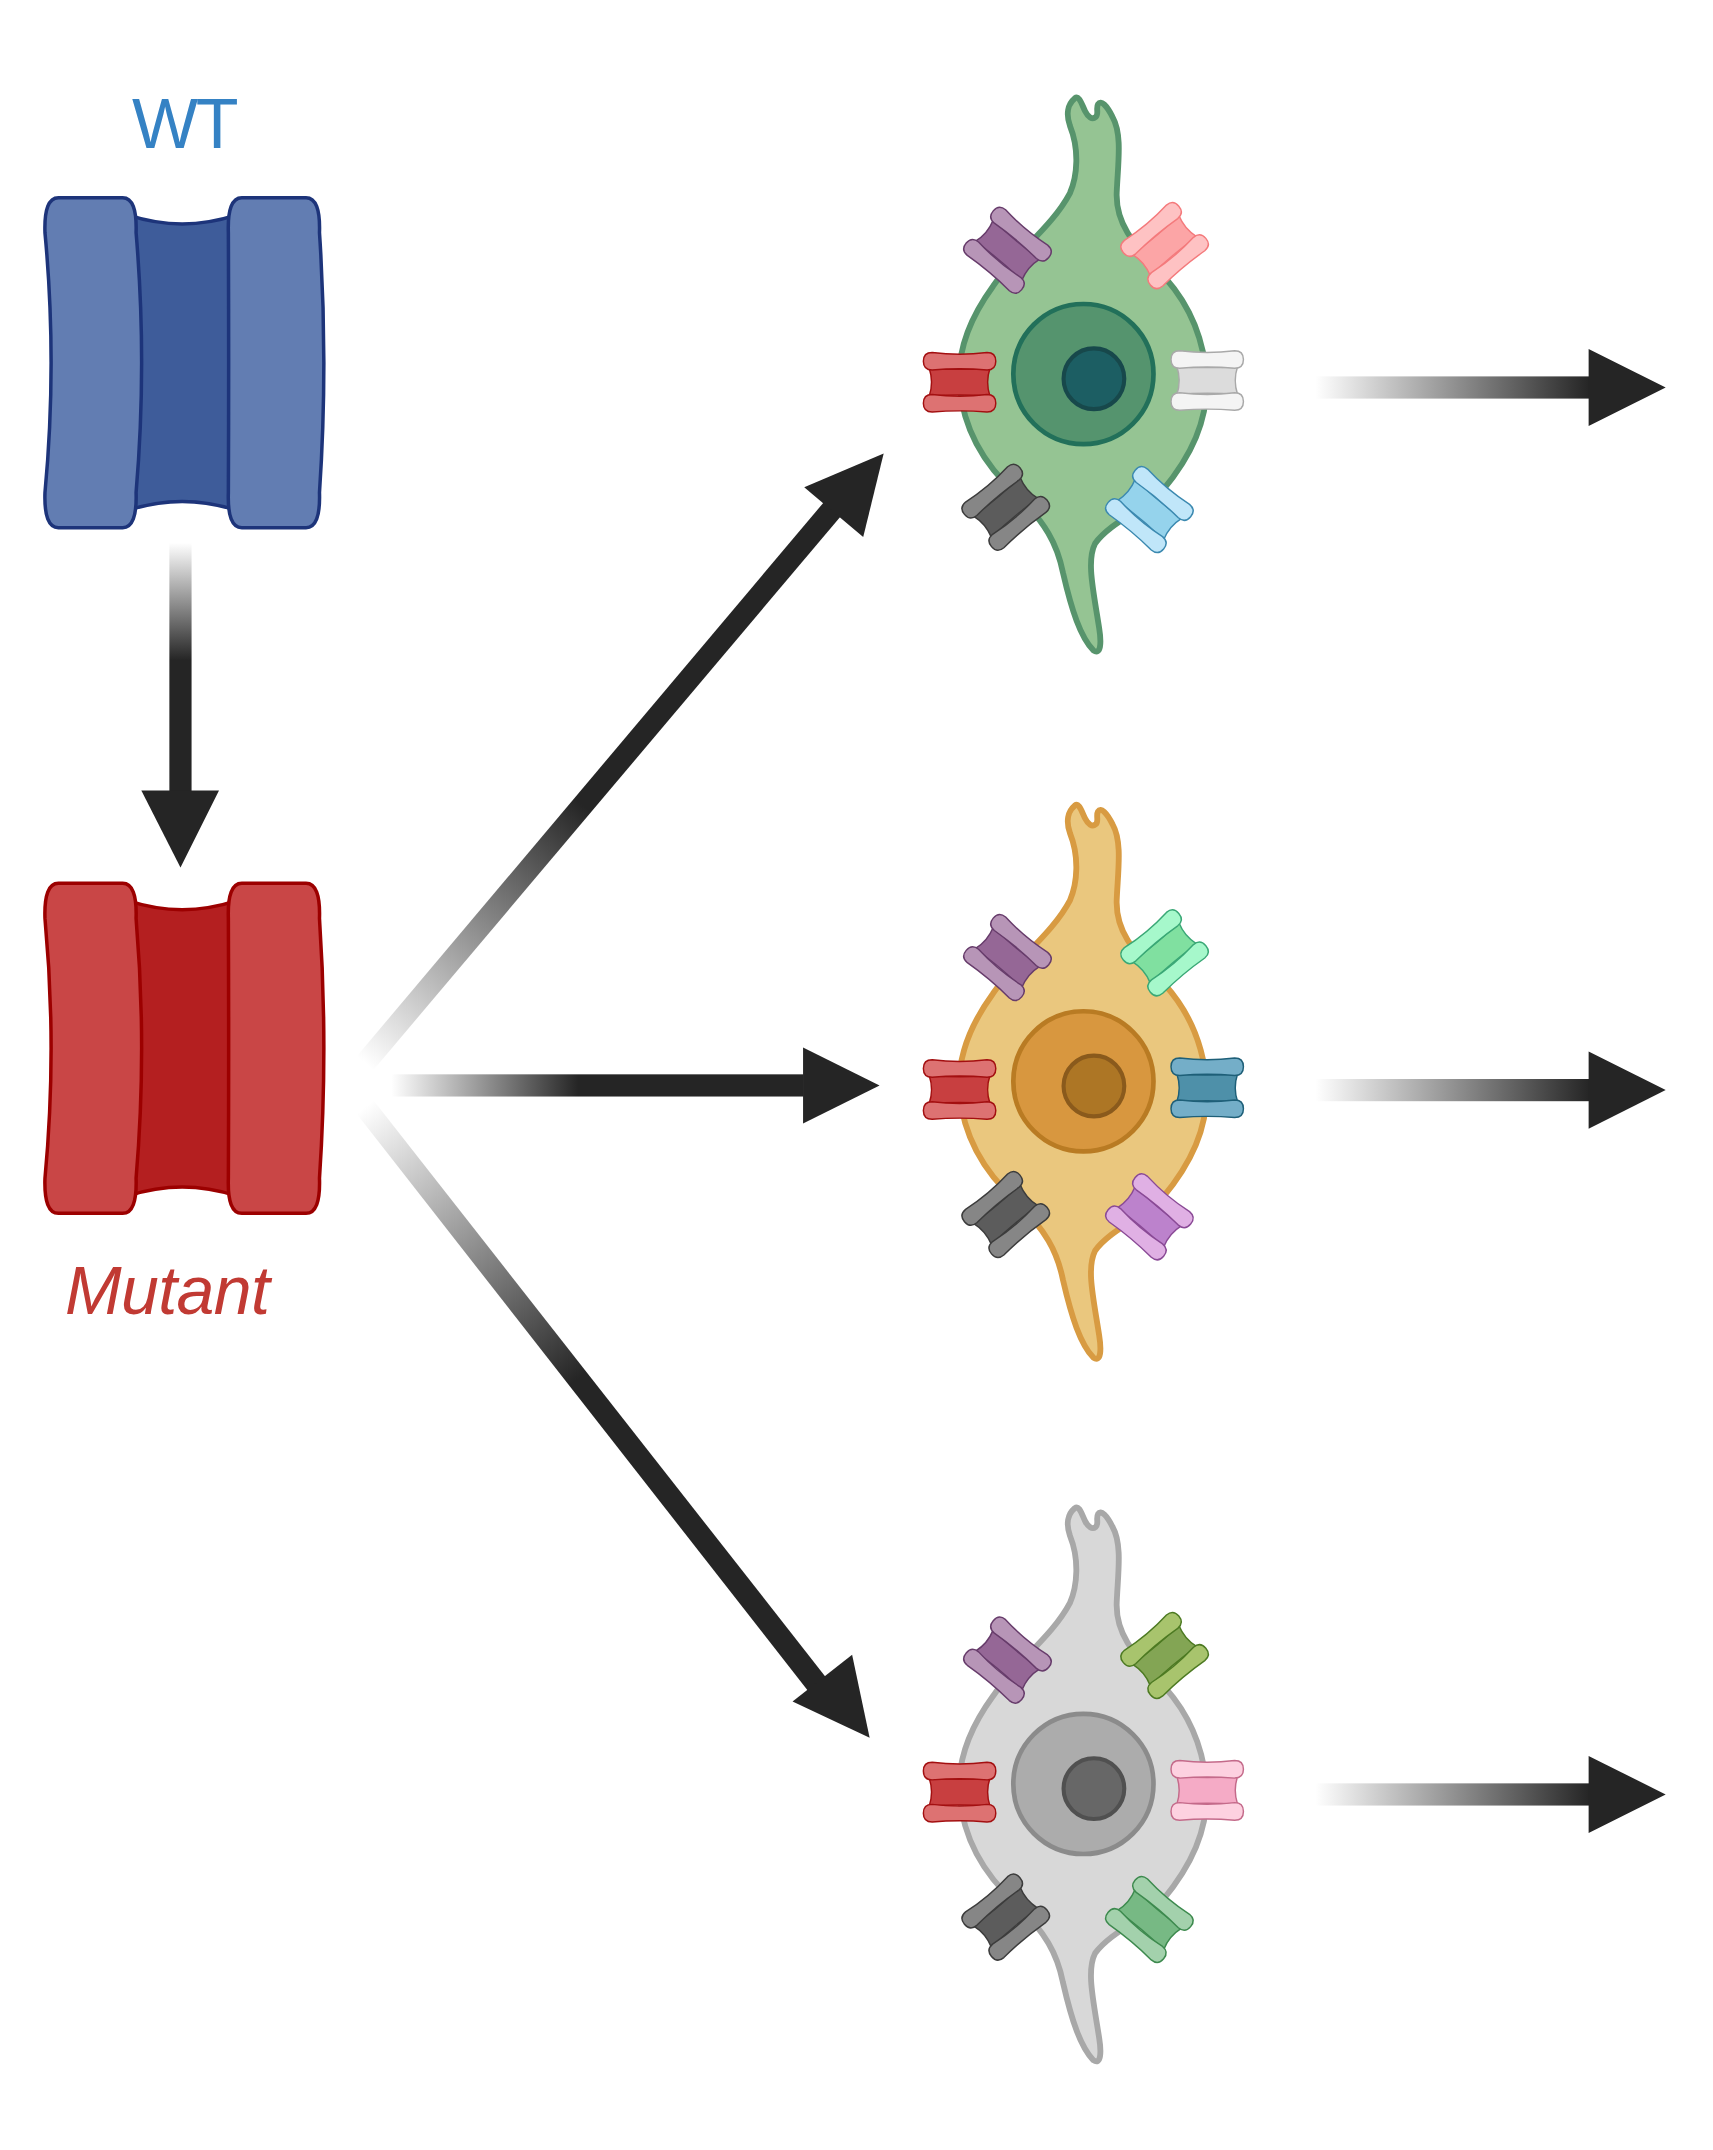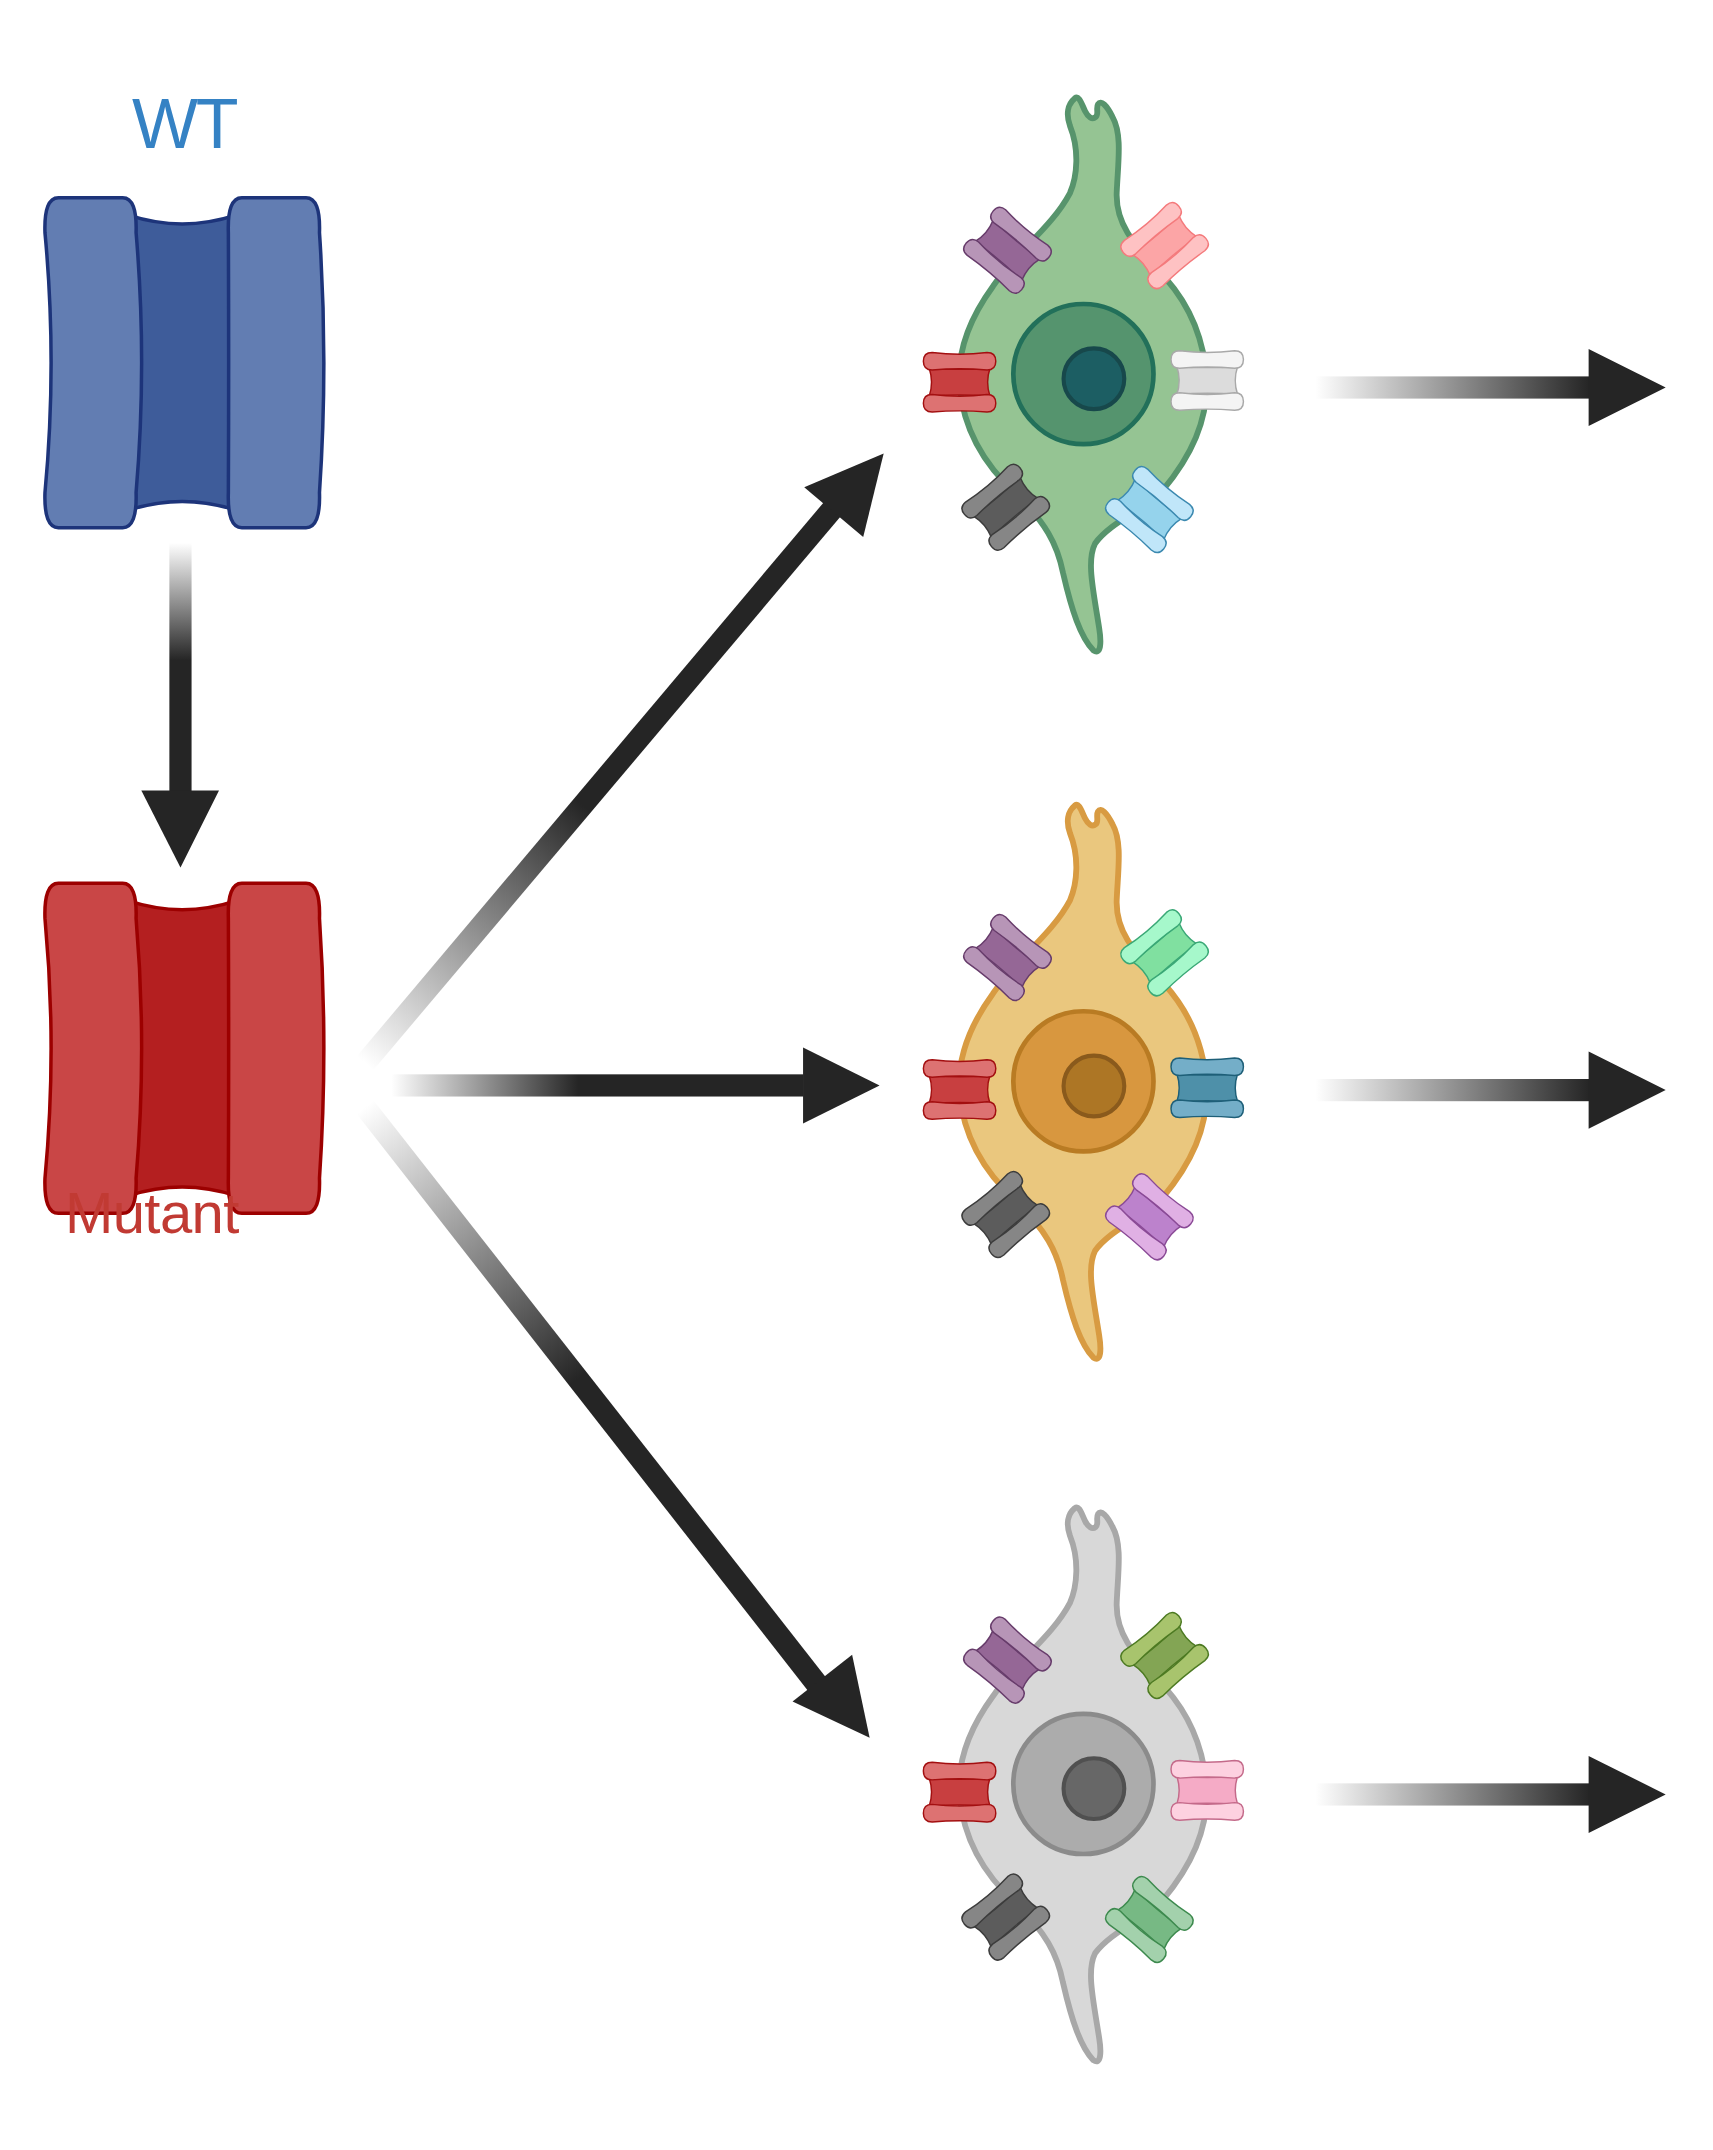--- a/index.html
+++ b/index.html
@@ -1,20 +1,20 @@
 <!DOCTYPE html>
 <html style="font-size:9.3px"><head>
 <meta charset="utf-8">
 <style>
   html, body { margin: 0; padding: 0; background: #ffffff; }
   body { width: 1713px; height: 2151px; position: relative; overflow: hidden; }
   #stage { position: absolute; left: 0; top: 0; width: 1713px; height: 2151px; }
   .label { position: absolute; font-family: "Liberation Sans", "DejaVu Sans", sans-serif; font-weight: 400; white-space: nowrap; line-height: 1; }
   .wt-label { left: 132px; top: 89px; font-size: 70px; letter-spacing: -2.3px; }
-  .mutant-label { left: 65px; top: 1184px; font-size: 58px; letter-spacing: -0.6px; }
+  .mutant-label { left: 65px; top: 1256px; font-size: 68px; letter-spacing: -0.6px; font-style: italic; }
 </style>
 </head>
 <body>
 
 <svg id="stage" xmlns="http://www.w3.org/2000/svg" width="1713" height="2151" viewBox="0 0 2933 3682">
   <defs>
     <linearGradient id="g-down" x1="0" y1="929" x2="0" y2="1130" gradientUnits="userSpaceOnUse">
       <stop offset="0" stop-color="#ffffff"></stop>
       <stop offset="1" stop-color="#252525"></stop>
     </linearGradient>

